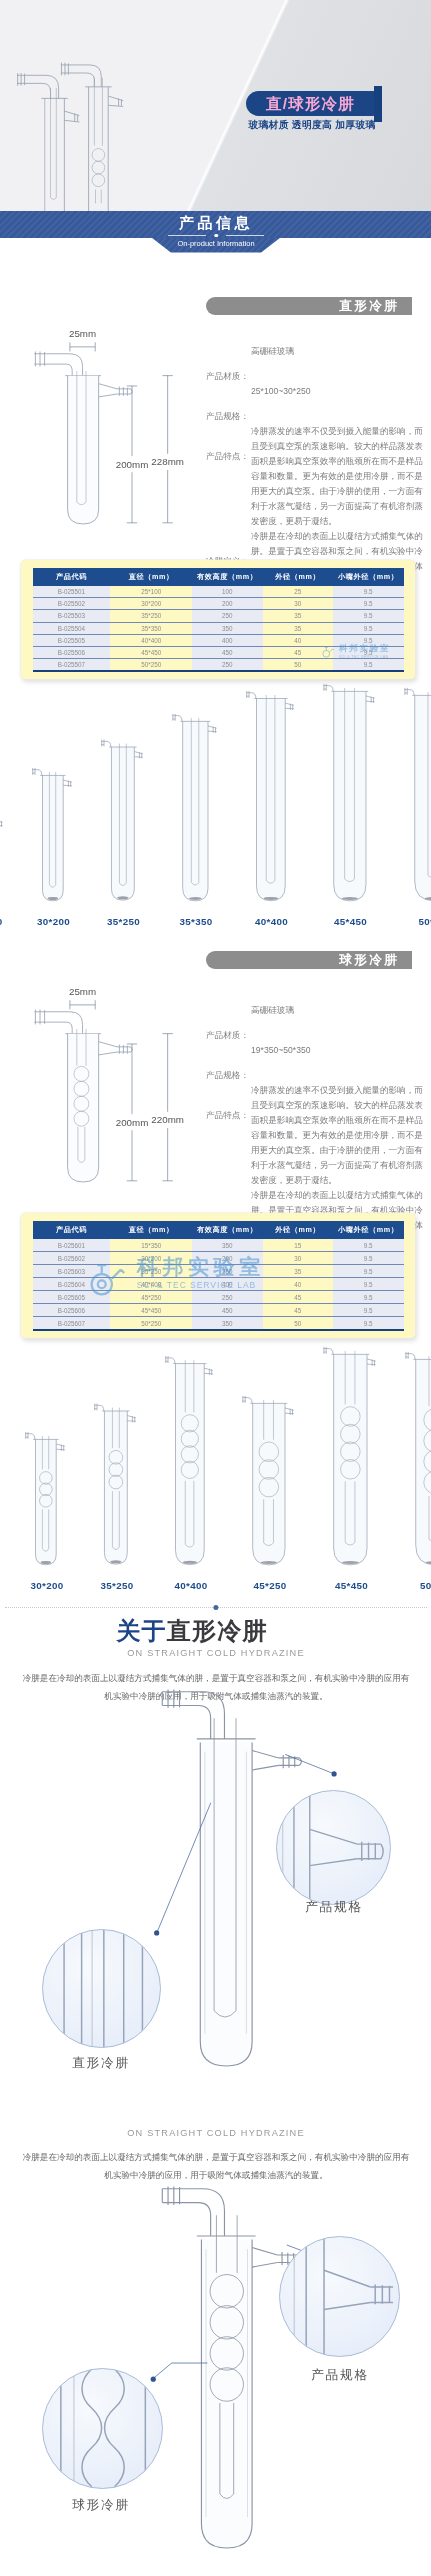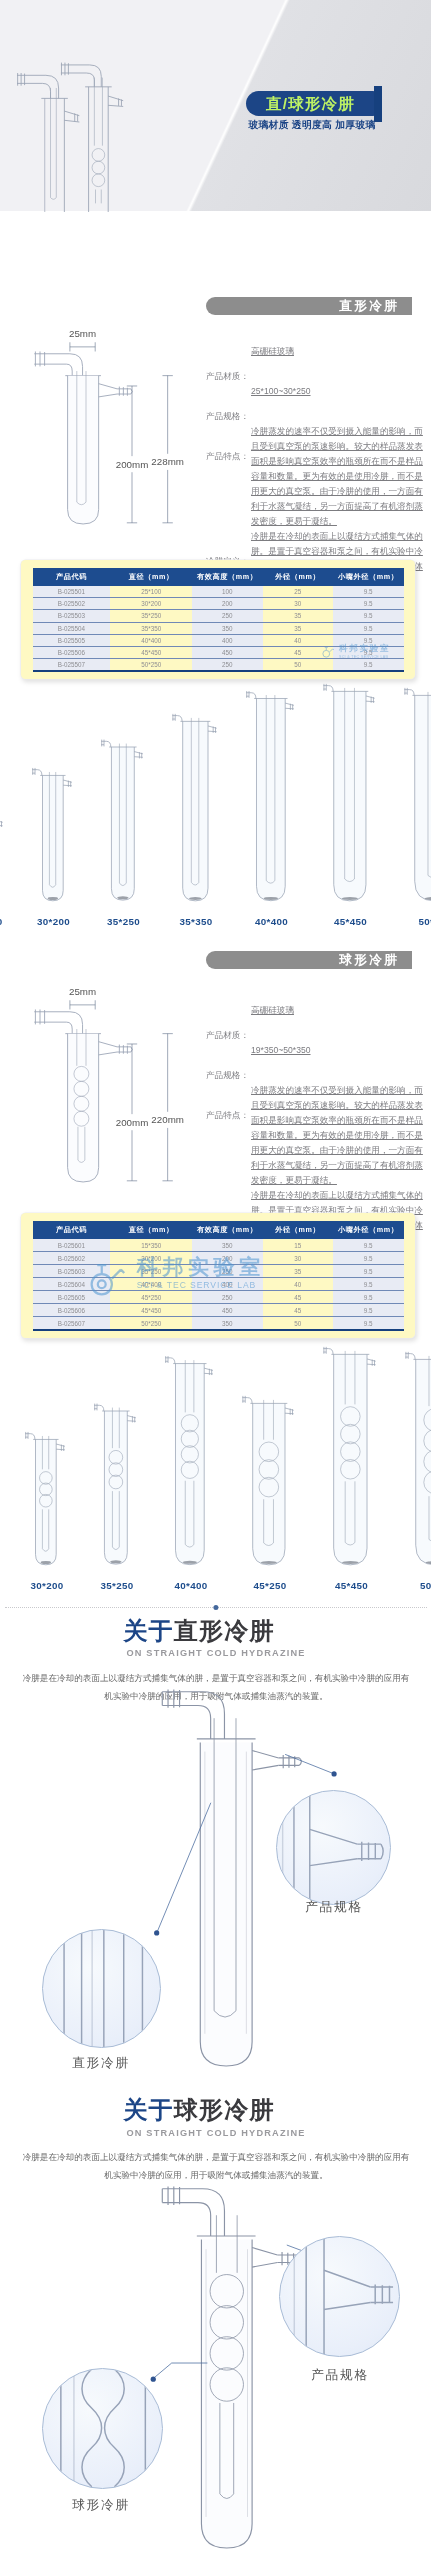--- a/index.html
+++ b/index.html
@@ -7,21 +7,21 @@
   body{font-family:"Liberation Sans","DejaVu Sans",sans-serif;}
   #page{position:relative;width:432px;height:2576px;margin:0 auto;background:#fff;overflow:hidden;}
 
   
   #hero{position:absolute;left:0;top:0;width:432px;height:211px;
     background:
       linear-gradient(115deg, rgba(255,255,255,0) 53.6%, rgba(255,255,255,.95) 54%, rgba(255,255,255,0) 54.7%),
       linear-gradient(115deg,#f1f1f4 0%,#f1f1f4 54%,#e0e1e5 54.4%,#d8d9dd 100%);}
   #hero-glass{position:absolute;left:8.6px;top:58px;}
   .hero-pill{position:absolute;left:246px;top:91px;width:129px;height:25px;background:#1c4586;
-    border-radius:12.7px 1.7px 1.7px 12.7px;color:#bef264;font-size:15.5px;font-weight:bold;letter-spacing:1.2px;
+    border-radius:12.7px 1.7px 1.7px 12.7px;color:#f9a8d4;font-size:15.5px;font-weight:bold;letter-spacing:1.2px;
     text-align:center;line-height:25px;}
   .hero-pill-end{position:absolute;left:374px;top:86px;width:7.5px;height:36px;background:#16407e;}
   .hero-sub{position:absolute;left:235px;top:119px;width:154px;text-align:center;
     color:#1c4586;font-size:9.8px;font-weight:bold;letter-spacing:0.3px;}
 
   
   #banner{position:absolute;left:0;top:211px;width:432px;height:26.5px;color:#fff;
     background:repeating-linear-gradient(135deg,#40639f 0,#40639f 2.3px,#37589a 2.3px,#37589a 4.6px);}
   #banner-title{text-align:center;font-size:15px;font-weight:bold;letter-spacing:3.5px;line-height:24px;}
   .banner-line{position:absolute;top:24px;border-top:0.6px solid rgba(255,255,255,.75);width:38px;}
@@ -38,21 +38,21 @@
     text-align:right;line-height:18px;padding-right:12.7px;box-sizing:border-box;}
 
   
   .diagram{position:absolute;left:17.3px;width:184px;height:213px;}
   .diagram svg text{font-family:"Liberation Sans",sans-serif;}
 
   
   .specs{position:absolute;left:206px;width:220px;font-size:8.6px;color:#7c7c80;line-height:15px;}
   .spec-row{display:flex;}
   .spec-label{width:45px;flex:none;margin-top:25px;}
-  .spec-value{flex:1;text-decoration:underline;}
+  .spec-value{flex:1;}
 
   
   .spec-card{position:absolute;left:21px;width:394px;background:#fef9c3;border-radius:4.6px;
     box-shadow:0 0 0 0.6px #ebebef,1.7px 2.3px 5.8px rgba(0,0,0,.13);
     padding:8px 11.5px 7px;box-sizing:border-box;}
   .spec-card table{width:100%;border-collapse:collapse;table-layout:fixed;}
   .spec-card th{background:#1d4c8f;color:#fff;font-size:7.2px;font-weight:bold;height:16px;letter-spacing:0.6px;}
   .spec-card td{height:9.2px;text-align:center;font-size:6.3px;color:#8e8e92;border-bottom:0.6px solid #7089b6;}
   #table2 td{height:10px;}
   .spec-card td:nth-child(odd){background:#e8ebf4;}
@@ -71,23 +71,23 @@
 
   
   .lineup{position:absolute;left:0;width:432px;display:flex;justify-content:center;align-items:flex-end;gap:23px;}
   .lineup-item{display:flex;flex-direction:column;align-items:center;}
   .lineup-label{margin-top:14px;font-size:9.8px;font-weight:bold;color:#1e4d8c;letter-spacing:0.3px;}
 
   
   .about{position:absolute;left:0;width:432px;}
   .divider{position:absolute;left:4.6px;right:4.6px;top:7px;border-top:1.2px dotted #c9c9cd;}
   .divider-dot{position:absolute;left:50%;top:4.6px;width:5.2px;height:5.2px;background:#44689c;border-radius:50%;transform:translateX(-50%);}
-  .about-title{position:absolute;left:0;width:384px;text-align:center;font-size:24px;font-weight:bold;letter-spacing:1.2px;color:#3a3a3e;padding-left:7px;}
+  .about-title{position:absolute;left:0;width:384px;text-align:center;font-size:24px;font-weight:bold;letter-spacing:1.2px;color:#3a3a3e;}
   .about-title .accent{color:#1c4586;}
-  .about-sub{position:absolute;left:0;width:432px;text-align:center;font-size:9.2px;color:#9a9a9e;letter-spacing:1.2px;font-weight:bold;}
+  .about-sub{position:absolute;left:0;width:432px;text-align:center;font-size:9.2px;color:#9a9a9e;letter-spacing:1.2px;}
   .about-desc{position:absolute;left:20px;width:392px;text-align:center;font-size:8.6px;color:#666;line-height:18px;}
   .mag{position:absolute;border-radius:50%;border:0.6px solid #a9bcd6;overflow:hidden;
     background:radial-gradient(circle at 40% 32%,#f7fafd 0%,#e9effa 70%,#dfe8f6 100%);}
   .mag-label{position:absolute;font-size:12.7px;color:#555;letter-spacing:1.7px;text-align:center;}
   .connector{position:absolute;left:0;top:0;pointer-events:none;}
 </style>
 </head>
 <body>
 
 <div id="page">
@@ -116,20 +116,29 @@
         <circle cx="155" cy="212" r="11" stroke-width="1"></circle>
       <path d="M150,228 V252 M160,228 V252" stroke-width="1"></path>
       <path d="M172,66 L198,74 M172,82 L198,84"></path>
         <path d="M190,70 v13 M195,72 v11"></path>
     </svg>
     <div class="hero-pill">直/球形冷肼</div>
     <div class="hero-pill-end"></div>
     <div class="hero-sub">玻璃材质  透明度高  加厚玻璃</div>
   </div>
 
+  <div id="banner">
+    <div id="banner-title">产品信息</div>
+    <div class="banner-line l"></div>
+    <div class="banner-line r"></div>
+    <div id="banner-dot"></div>
+    <div id="banner-notch">
+      <span>On-product Information</span>
+    </div>
+  </div>
 
   <div class="sec-bar" style="top:297px;">直形冷肼</div>
 
   <div class="diagram" style="top:318px;">
     <svg width="184" height="213" viewBox="0 0 320 370">
       <g fill="none" stroke="#9aa3b4" stroke-width="1.5">
         <path d="M30,62 H92 Q114,62 114,84 V100"></path>
           <path d="M30,80 H86 Q96,80 96,92 V100"></path>
         <path d="M32,58 V84 M40,58 V84 M48,59 V83"></path>
         <path d="M84,100 H146"></path>
@@ -682,23 +691,20 @@
     <div class="mag" style="left:42px;top:329px;width:117px;height:117px;">
       <svg width="117" height="117" viewBox="0 0 200 200" fill="none" stroke="#97a3b8" stroke-width="2.5">
         <path d="M36,0 V200 M66,0 V200 M104,0 V200 M138,0 V200 M170,0 V200"></path>
         <path d="M84,0 V200" opacity=".4"></path>
       </svg>
     </div>
     <div class="mag-label" style="left:55px;top:455px;width:92px;">直形冷肼</div>
   </div>
 
   <div class="about" style="top:2085px;height:491px;">
-    <div class="about-title" style="top:9.2px;">
-      <span class="accent">关于</span><span>球形冷肼</span>
-    </div>
     <div class="about-sub" style="top:43px;">ON STRAIGHT COLD HYDRAZINE</div>
     <div class="about-desc" style="top:63px;">冷肼是在冷却的表面上以凝结方式捕集气体的肼，是置于真空容器和泵之间，有机实验中冷肼的应用有机实验中冷肼的应用，用于吸附气体或捕集油蒸汽的装置。</div>
 
     <svg style="position:absolute;left:145px;top:98px;" width="167" height="380" viewBox="0 0 290 660" fill="none" stroke="#8b94a6" stroke-width="2">
       <path d="M30,10 H100 Q138,10 138,48 V92"></path>
         <path d="M30,34 H92 Q114,34 114,56 V92"></path>
       <path d="M30,10 V34 M40,6 V38 M50,6 V38 M60,7 V37"></path>
       <path d="M90,92 H192"></path>
       <path d="M98,98 V592 Q98,634 142,634 Q186,634 186,592 V98" fill="#fbfcfe"></path>
       <path d="M186,112 L230,125 M186,146 L230,138"></path>

